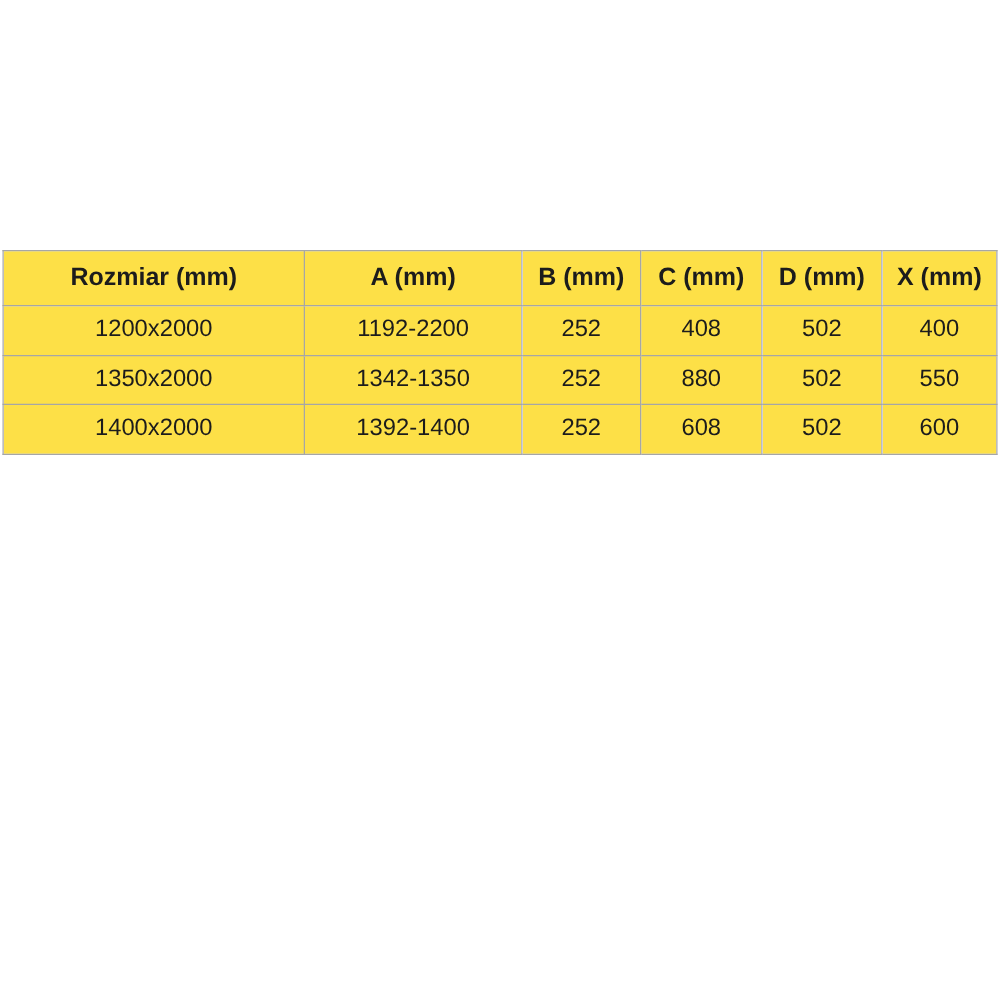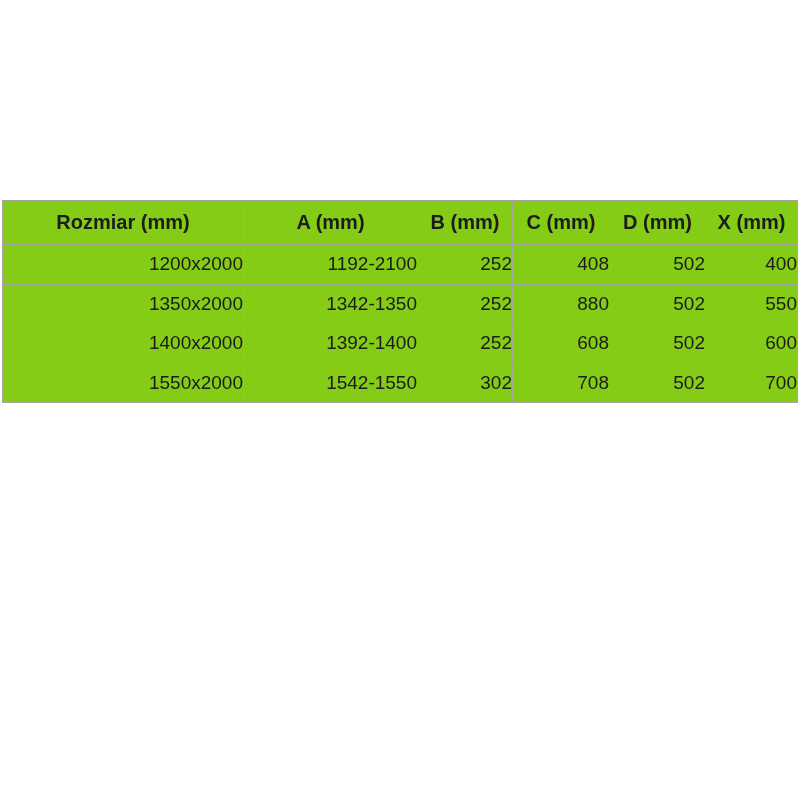--- a/index.html
+++ b/index.html
@@ -23,34 +23,33 @@
     border-collapse: collapse;
     table-layout: fixed;
     color: #1c1c1c;
   }
   table.size-table th,
   table.size-table td {
     border: 1px solid #a6a6a6;
     text-align: center;
     vertical-align: middle;
     padding: 0;
-    background: #84cc16;
+    background: #fde047;
     white-space: nowrap;
     overflow: hidden;
   }
   table.size-table th {
     height: 43px;
     font-size: 20px;
     font-weight: bold;
   }
   table.size-table td {
     height: 38.5px;
     font-size: 19px;
     font-weight: normal;
-    text-align: right;
   }
 </style>
 </head>
 <body>
 
 <div class="page">
   <table class="size-table">
     <colgroup>
       <col style="width:241px">
       <col style="width:174px">
@@ -65,21 +64,21 @@
         <th>A (mm)</th>
         <th>B (mm)</th>
         <th>C (mm)</th>
         <th>D (mm)</th>
         <th>X (mm)</th>
       </tr>
     </thead>
     <tbody>
       <tr>
         <td>1200x2000</td>
-        <td>1192-2100</td>
+        <td>1192-2200</td>
         <td>252</td>
         <td>408</td>
         <td>502</td>
         <td>400</td>
       </tr>
       <tr>
         <td>1350x2000</td>
         <td>1342-1350</td>
         <td>252</td>
         <td>880</td>
@@ -87,23 +86,15 @@
         <td>550</td>
       </tr>
       <tr>
         <td>1400x2000</td>
         <td>1392-1400</td>
         <td>252</td>
         <td>608</td>
         <td>502</td>
         <td>600</td>
       </tr>
-      <tr>
-        <td>1550x2000</td>
-        <td>1542-1550</td>
-        <td>302</td>
-        <td>708</td>
-        <td>502</td>
-        <td>700</td>
-      </tr>
     </tbody>
   </table>
 </div>
 
 </body></html>

